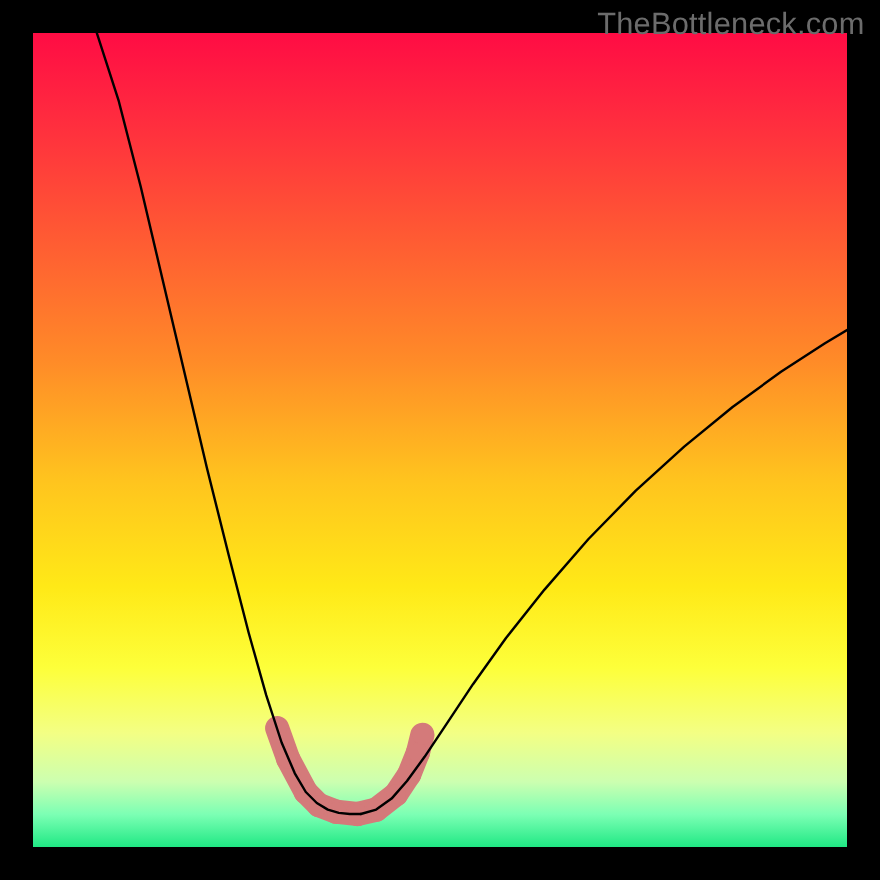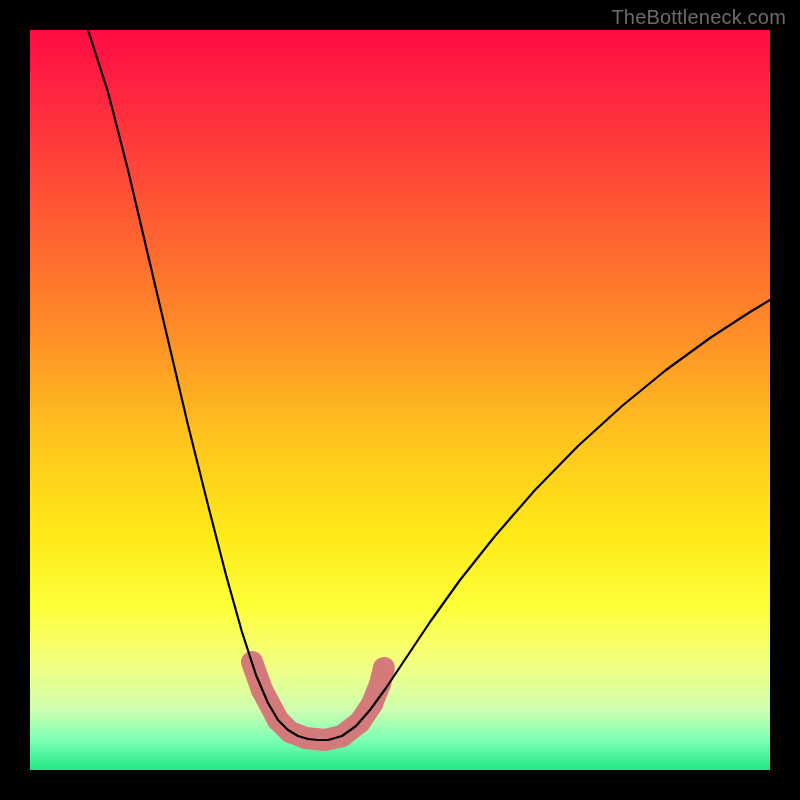--- a/index.html
+++ b/index.html
@@ -37,21 +37,21 @@
     position: absolute;
     top: 0; left: 0;
     width: 740px;
     height: 740px;
   }
   .watermark {
     position: absolute;
     top: 6px;
     right: 14px;
     color: #6c6c6c;
-    font-size: 20px;
+    font-size: 28px;
     font-family: Arial, Helvetica, sans-serif;
     letter-spacing: 0.2px;
     user-select: none;
   }
   path.curve {
     fill: none;
     stroke-linecap: round;
     stroke-linejoin: round;
   }
   circle.marker {

